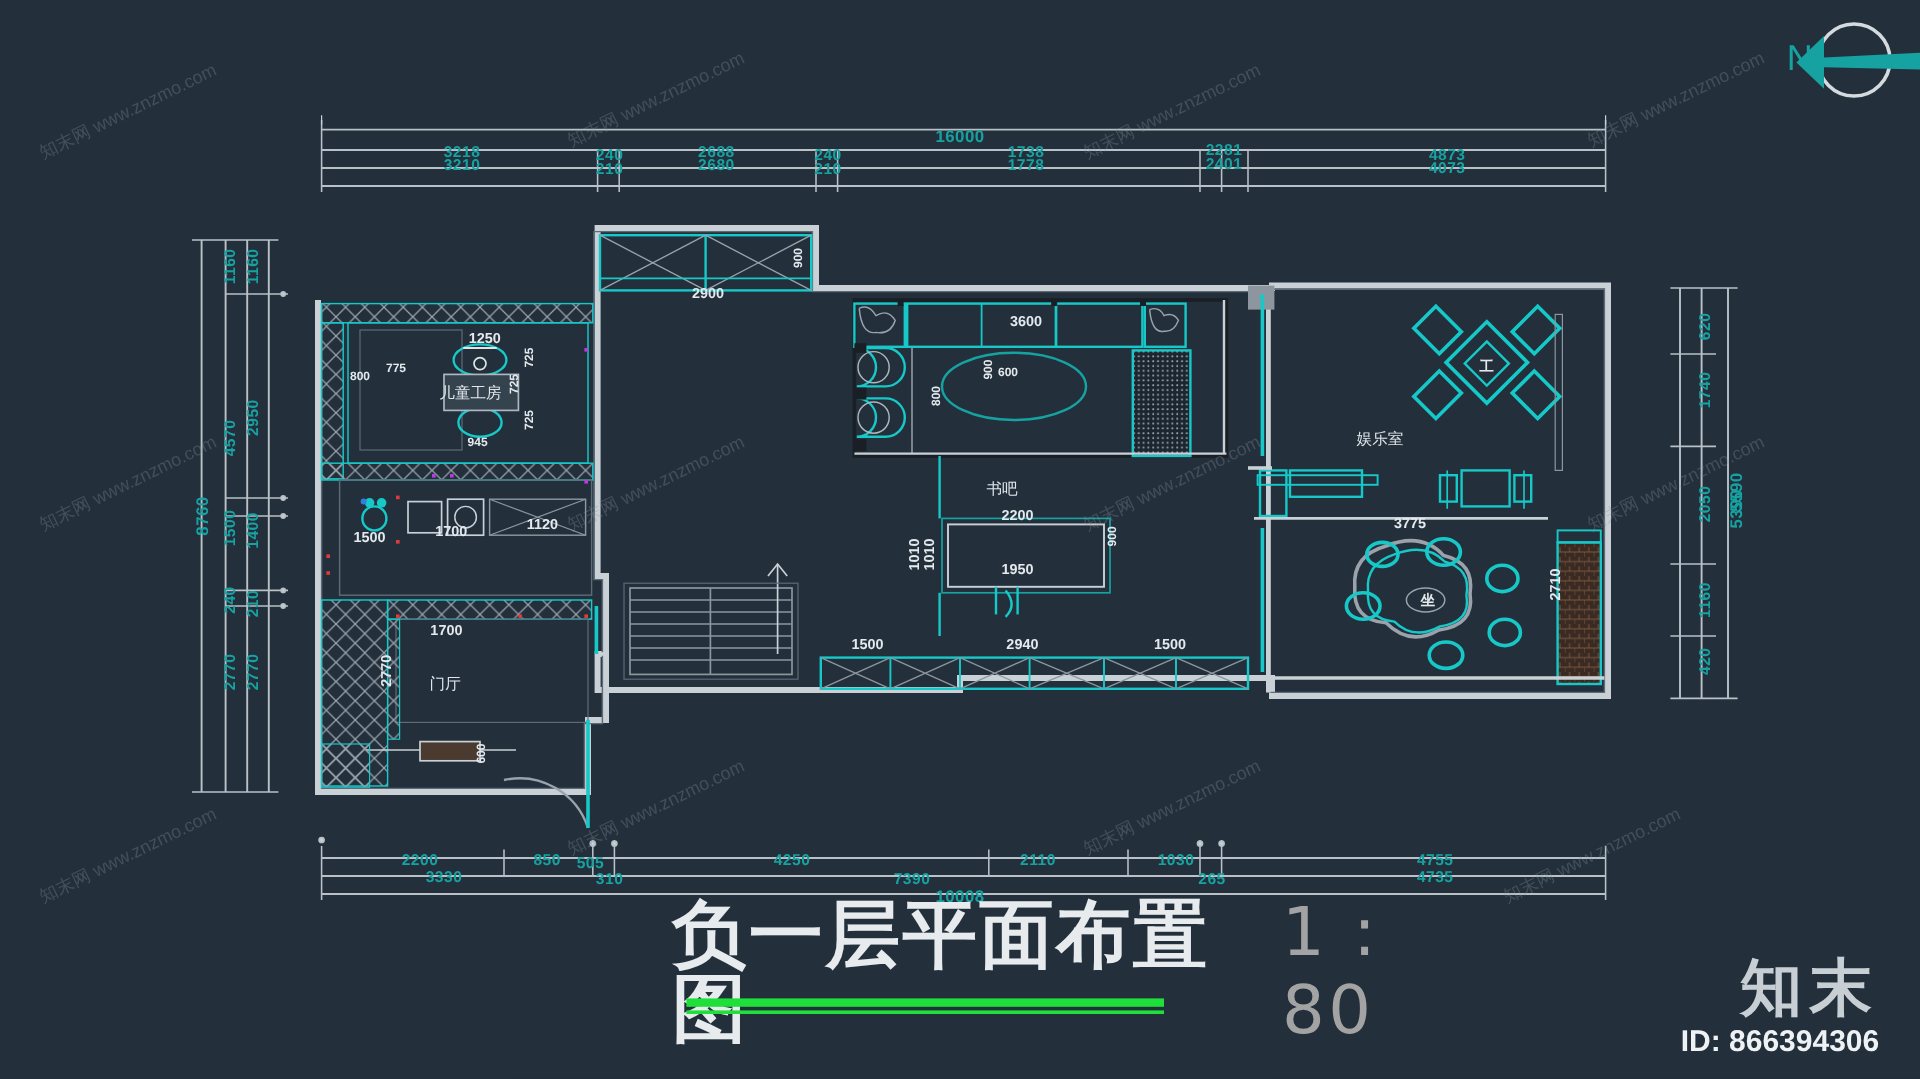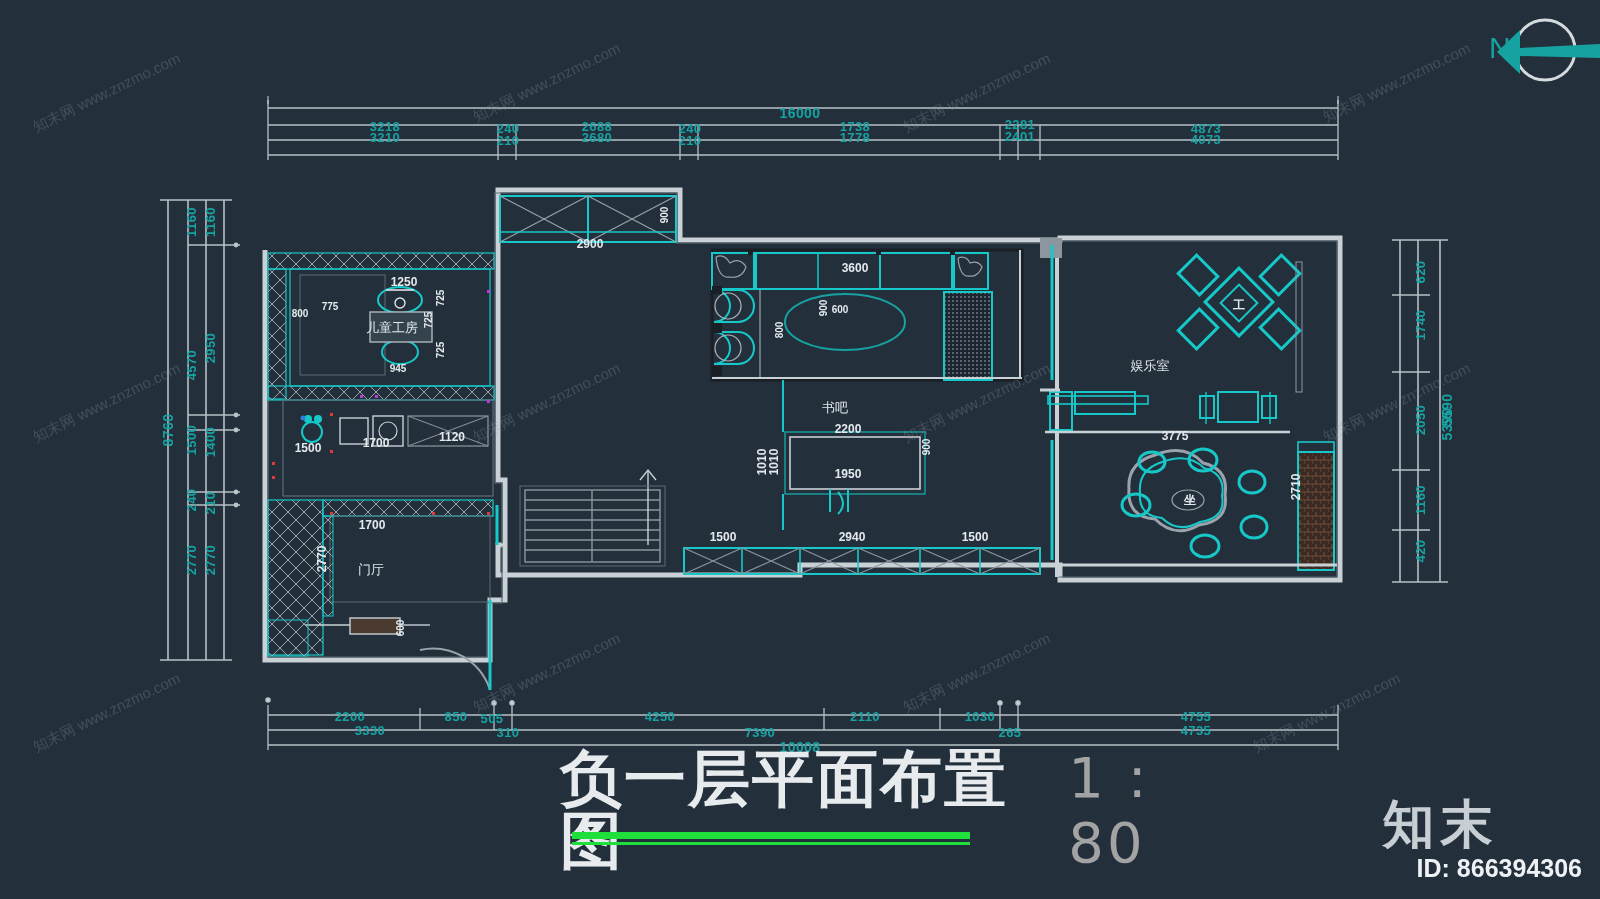--- a/index.html
+++ b/index.html
@@ -13,21 +13,21 @@
 
   #title-wrap{position:absolute;left:560px;top:775px;width:680px;height:70px;
       display:flex;align-items:center;gap:18px;}
   #plan-title{font-family:"DejaVu Sans","Liberation Sans",sans-serif;font-size:62px;
       font-weight:700;color:#e7ebee;letter-spacing:2px;line-height:1;}
   #plan-scale{font-family:"DejaVu Sans","Liberation Sans",sans-serif;font-size:56px;
       color:#a3a3a3;letter-spacing:3px;}
   #title-underline{position:absolute;left:572px;top:832px;width:398px;height:7px;background:#1fe03a;}
   #title-underline2{position:absolute;left:572px;top:842px;width:398px;height:3px;background:#1fe03a;}
 
-  #brand{position:absolute;right:18px;bottom:16px;text-align:left;}
+  #brand{position:absolute;right:34px;bottom:16px;text-align:right;}
   #brand-logo{font-family:"DejaVu Sans","Liberation Sans",sans-serif;font-size:52px;
       font-weight:700;color:#c7ced4;letter-spacing:6px;line-height:1.05;}
   #brand-id{font-family:"Liberation Sans",sans-serif;font-size:25px;color:#eef2f5;
       font-weight:600;margin-top:2px;margin-left:34px;}
   .dimtext{fill:#17a2a2;font-size:13px;font-family:"Liberation Sans",sans-serif;
            font-weight:700;letter-spacing:.4px;}
   .dimtext.lg{font-size:14px;}
   .whitetext{fill:#e4e9ed;font-size:12px;font-family:"Liberation Sans",sans-serif;font-weight:700;}
   .whitetext.sm{font-size:10px;}
   .roomtext{fill:#dfe5ea;font-size:13px;font-family:"DejaVu Sans","Liberation Sans",sans-serif;}

